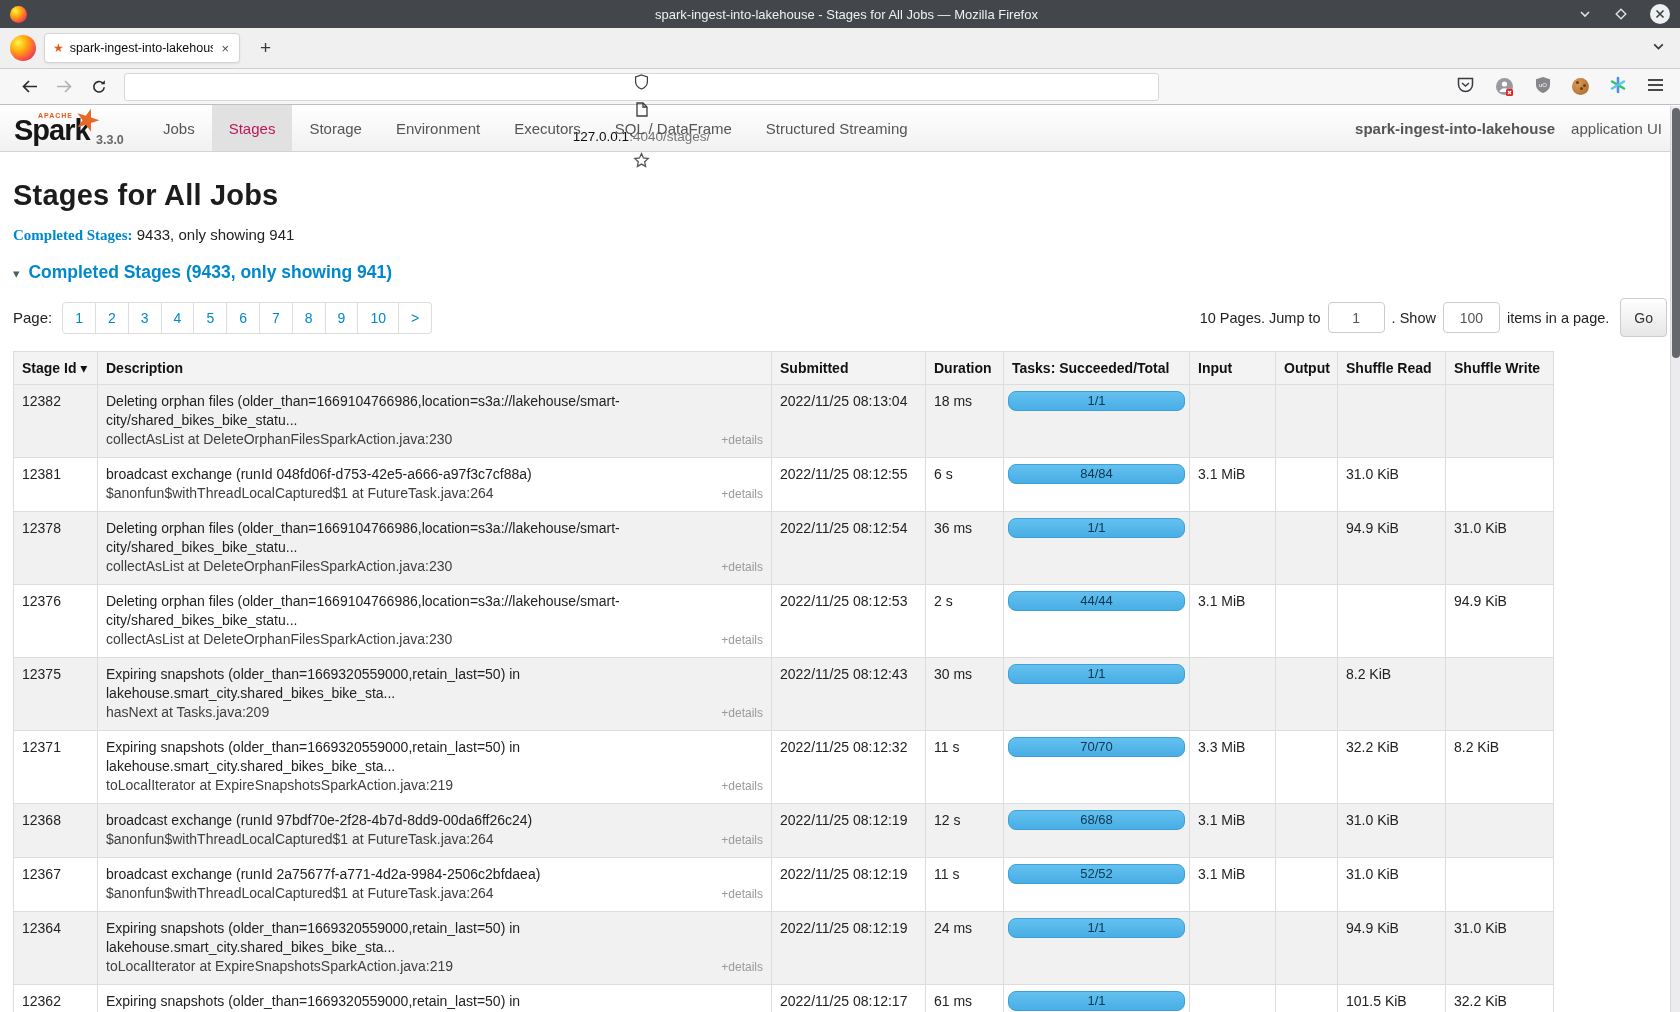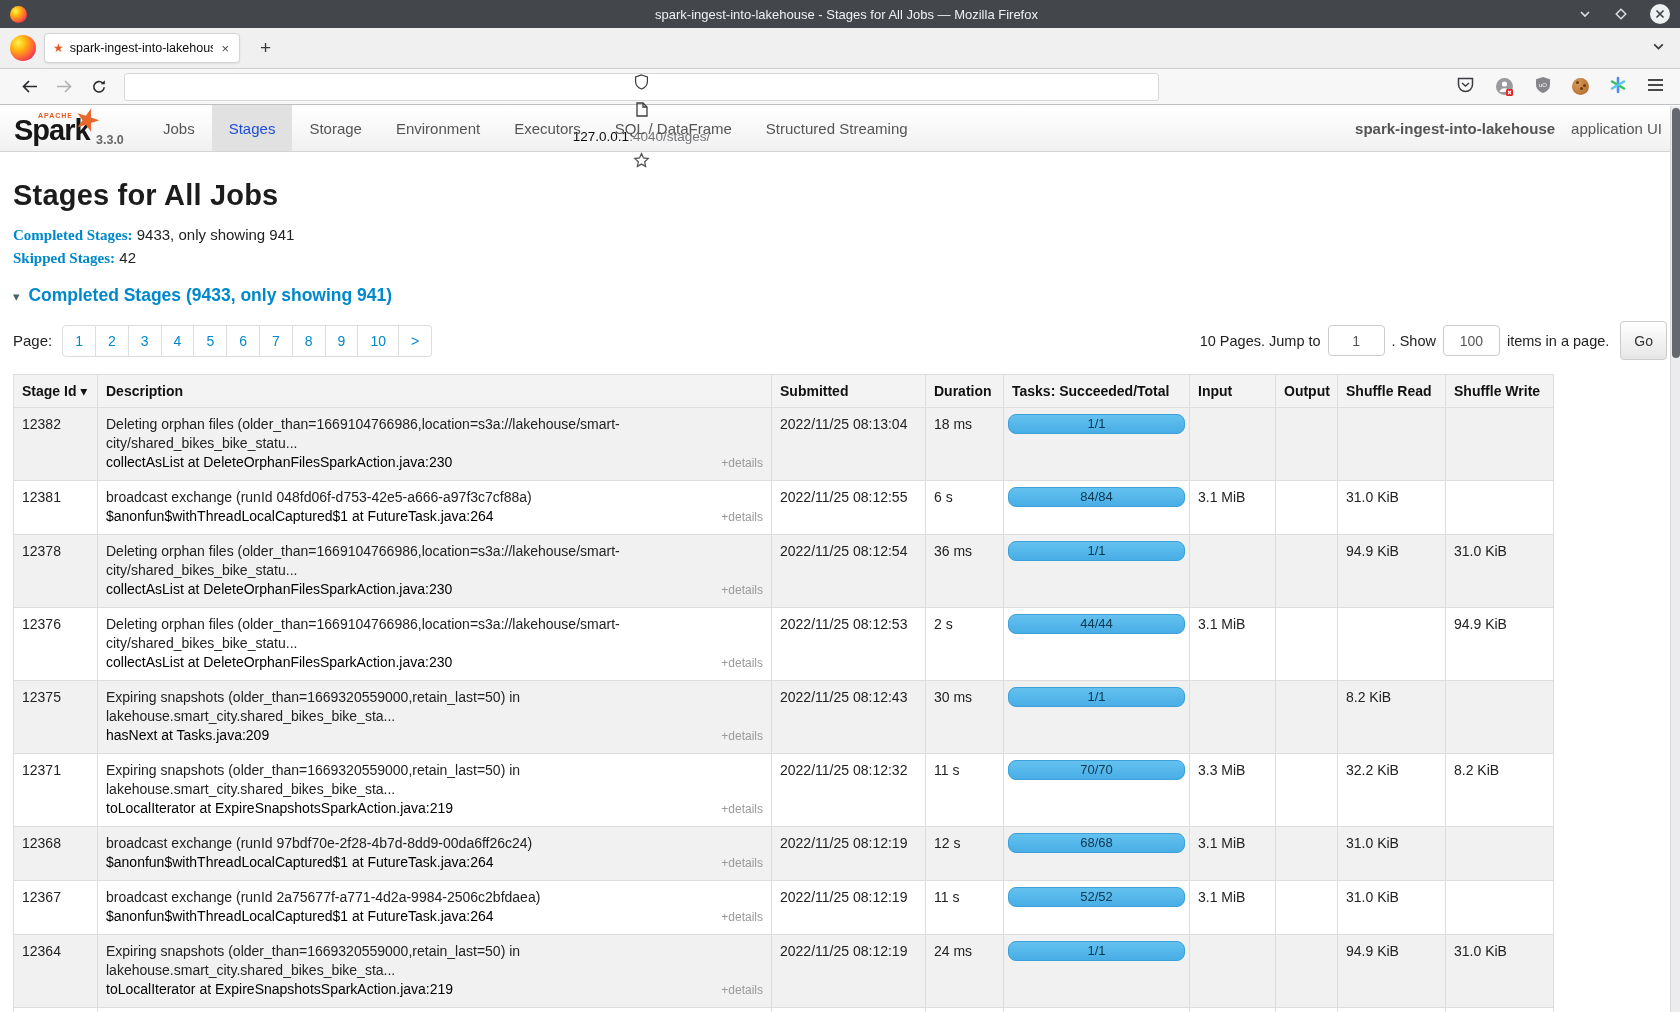--- a/index.html
+++ b/index.html
@@ -43,21 +43,21 @@
   
   .sparknav { height:47px; background:linear-gradient(#ffffff,#f1f1f1); border-bottom:1px solid #d4d4d4;
     display:flex; align-items:stretch; padding:0 0 0 14px; }
   .spark-logo { position:relative; width:118px; }
   .spark-logo .apache { position:absolute; top:7px; left:24px; font-size:7px; font-weight:bold; letter-spacing:1px; color:#e25a1c; }
   .spark-logo .word { position:absolute; top:9px; left:0; font-size:29px; font-weight:bold; letter-spacing:-1px; color:#161616; }
   .spark-logo .star { position:absolute; top:-3px; left:60px; font-size:30px; color:#e8682a; transform:rotate(18deg); }
   .spark-logo .ver { position:absolute; bottom:4px; left:82px; font-size:12.5px; font-weight:bold; color:#666; }
   .spark-nav-items { display:flex; align-items:stretch; margin-left:14px; }
   .nav-item { display:flex; align-items:center; padding:0 17px; font-size:15px; color:#555; cursor:pointer; }
-  .nav-item.active { background:#e1e1e1; color:#1d4ed8;text-align:right; }
+  .nav-item.active { background:#e1e1e1; color:#be185d;text-align:right; }
   .app-title { margin-left:auto; display:flex; align-items:center; padding-right:18px; font-size:15px; color:#555; }
   .app-title b { margin-right:16px; color:#555; }
 
   
   .content { padding:0 13px; }
   h1.page-title { margin:27px 0 13px; font-size:29px; font-weight:bold; color:#1c1c1c; letter-spacing:.2px; }
   .summary-line { font-size:15px; color:#222; margin:3px 0; line-height:20px; }
   .summary-line a { color:#0088cc; font-weight:bold; text-decoration:none;font-family:Liberation Serif, serif; }
   .section-head { margin-top:17px; font-size:17.5px; font-weight:bold; color:#0088cc; cursor:pointer; }
   .section-head .arrow { color:#46606e; font-size:13px; margin-right:4px; }
@@ -74,21 +74,21 @@
     padding:0 8px; text-align:center; font-family:inherit; }
   .go-btn { height:39px; padding:0 13px; font-size:14px; color:#333; border:1px solid #ccc; border-radius:4px;
     background:linear-gradient(#ffffff,#e6e6e6); margin-left:4px; }
 
   
   table.stages { margin-top:14px; width:1540px; border-collapse:collapse; table-layout:fixed; font-size:14px; }
   .stages th { background:#f3f3f3; font-weight:bold; color:#111; text-align:left; padding:8px 8px; border:1px solid #ddd; }
   .stages td { padding:7px 8px; border:1px solid #ddd; vertical-align:top; color:#222; line-height:19px; }
   .stages tbody tr:nth-child(odd) { background:#f1f1f1; }
   .desc-sub { display:flex; justify-content:space-between; align-items:baseline; }
-  .desc-sub a { color:#000000; text-decoration:none; white-space:nowrap; overflow:hidden; }
+  .desc-sub a { color:#404040; text-decoration:none; white-space:nowrap; overflow:hidden; }
   .details-lnk { color:#9a9a9a; font-size:12px; margin-left:8px; }
   .pbar { height:20px; border:1px solid #3da0d8; border-radius:8px;
     background:linear-gradient(#64c1ef,#48aee6); text-align:center; font-size:13px; line-height:18px; color:#0d3750; }
   td.tasks-cell { padding:6px 4px 0 4px; }
 
   
   .scrollbar { position:fixed; right:0; top:106px; bottom:0; width:10px; background:#ececee; border-left:1px solid #d8d8da; }
   .scroll-thumb { position:absolute; top:2px; left:1px; width:8px; height:250px; background:#65696d; border-radius:4px; }
 
   svg { flex:none; }
@@ -220,24 +220,20 @@
     <span>application UI</span>
   </div>
 </div>
 
 <div class="content">
   <h1 class="page-title">Stages for All Jobs</h1>
 
   <div class="summary-line">
     <a href="#">Completed Stages:</a>
     <span>9433, only showing 941</span>
-  </div>
-  <div class="summary-line">
-    <a href="#">Skipped Stages:</a>
-    <span>42</span>
   </div>
 
   <div class="section-head">
     <span class="arrow">▾</span>
     <span>Completed Stages (9433, only showing 941)</span>
   </div>
 
   <div class="pagerow">
     <div class="pager-left">
       <span>Page:</span>

